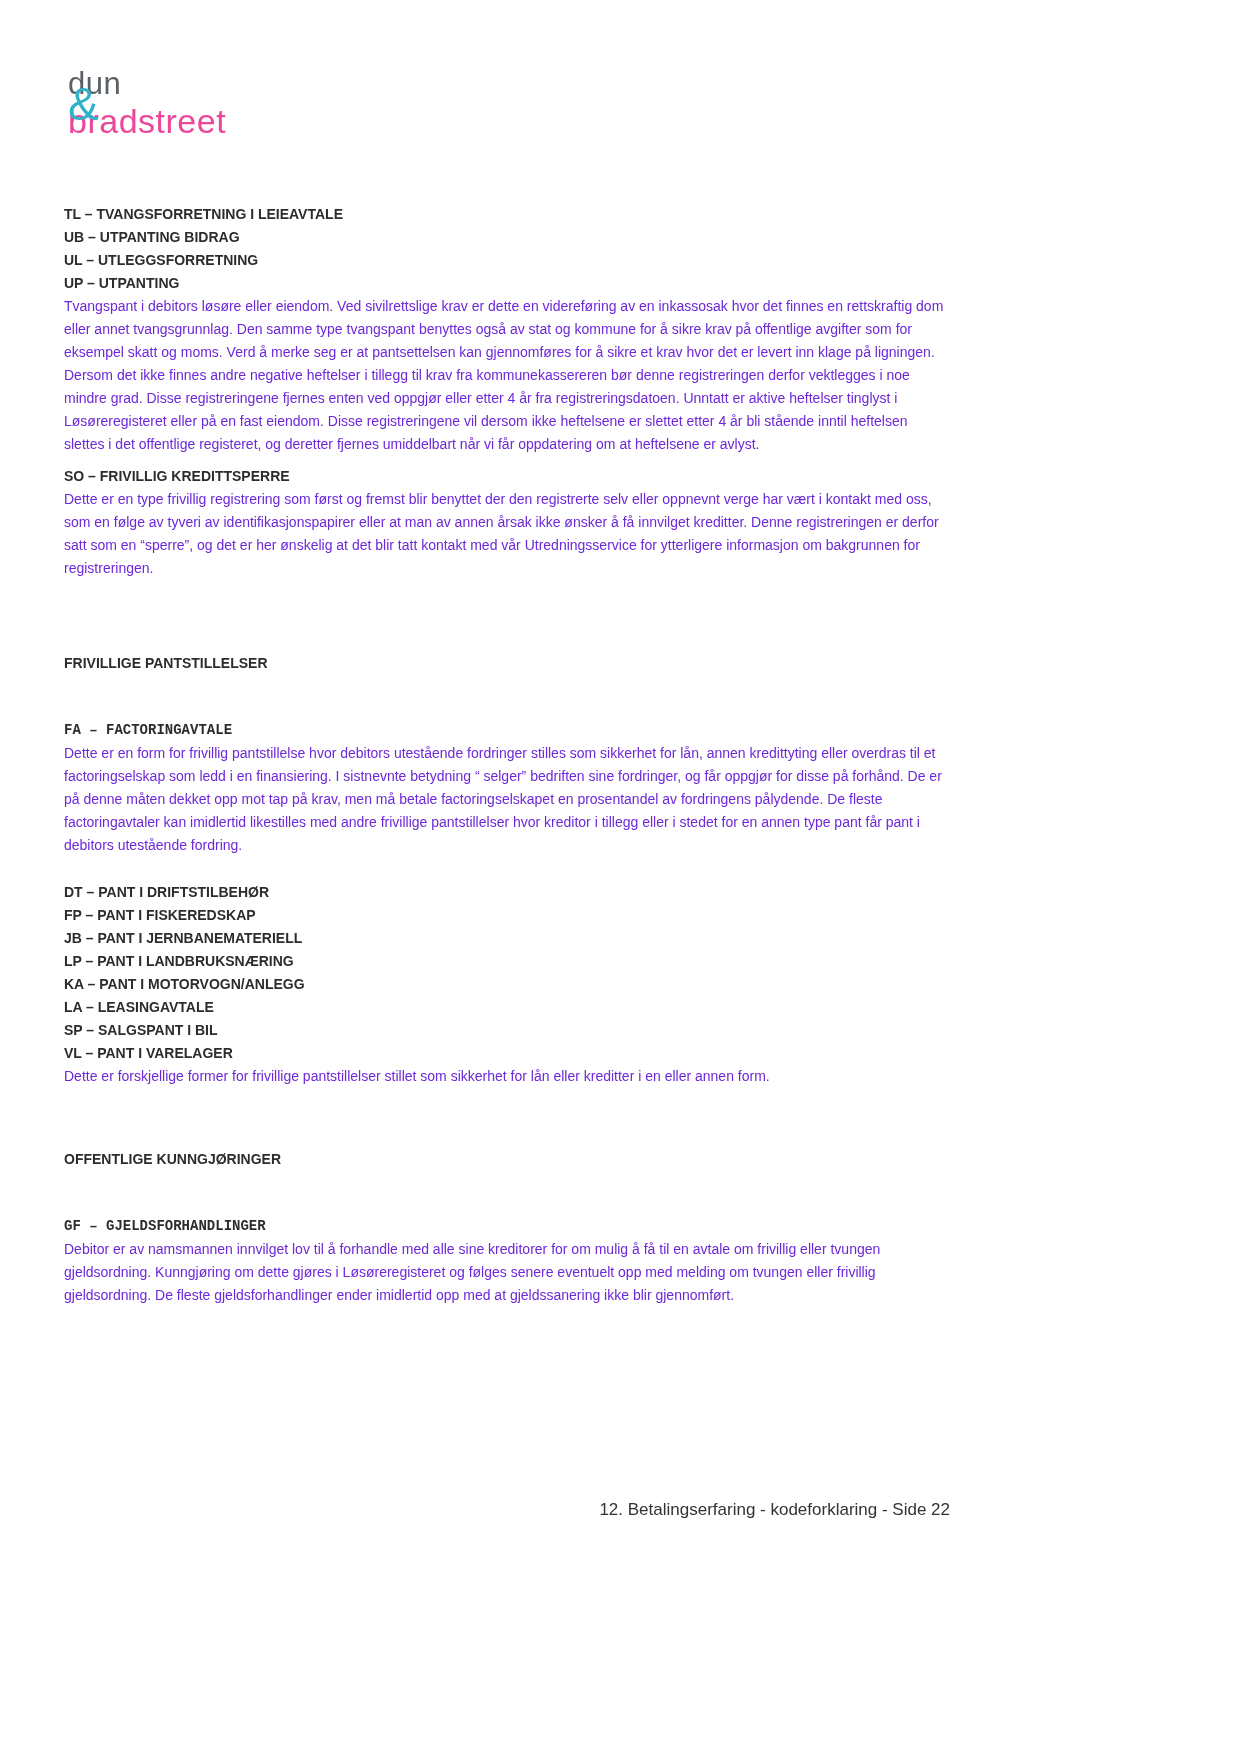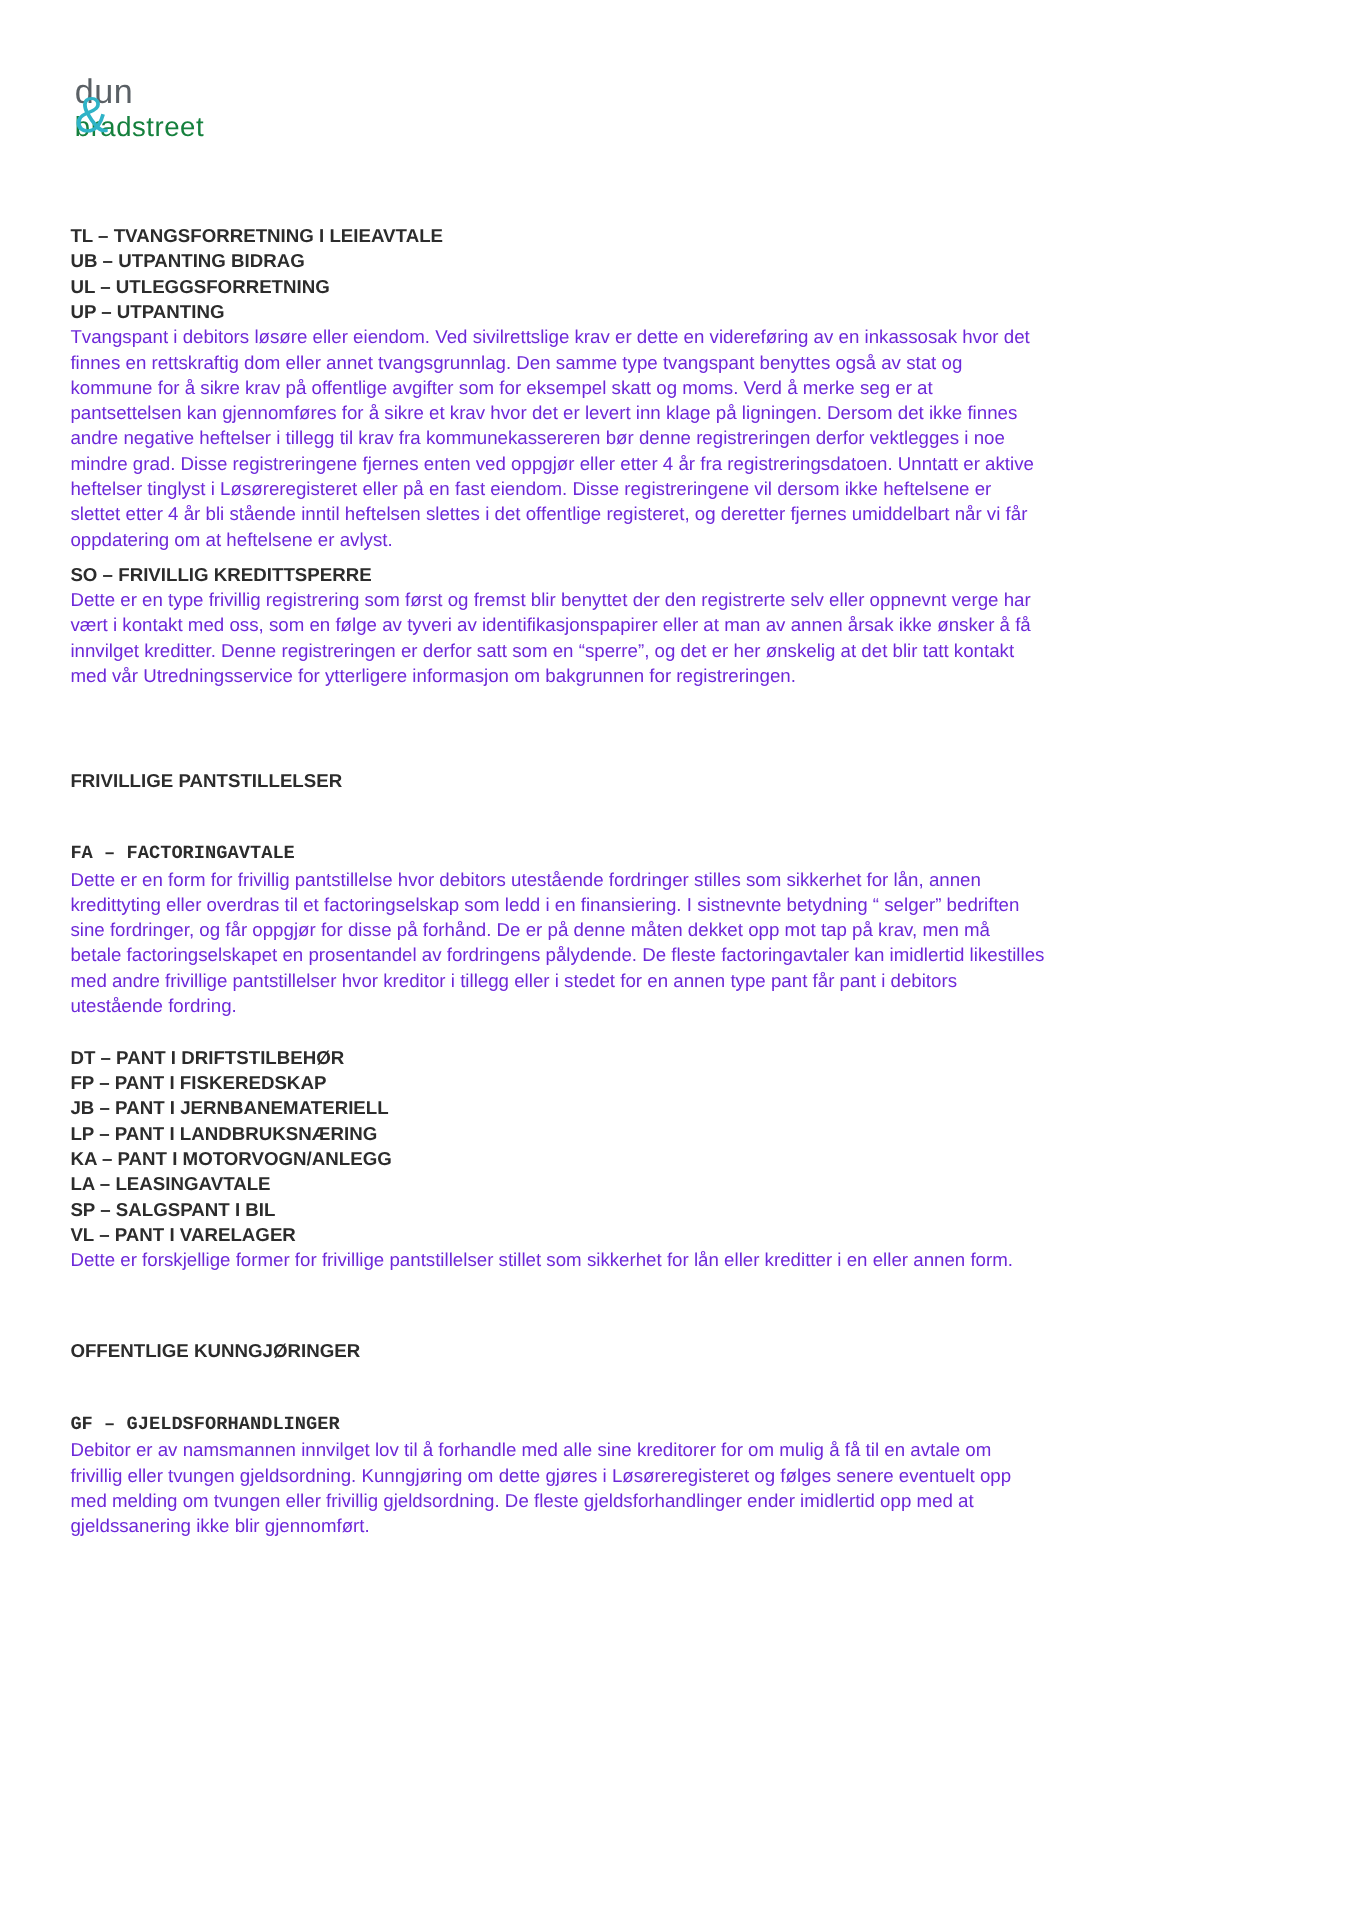--- a/index.html
+++ b/index.html
@@ -35,31 +35,31 @@
   .logo-amp {
     font-size: 46px;
     line-height: 0;
     color: #2fb3c7;
     margin: 0 3px 0 4px;
     font-weight: 300;
     position: relative;
     top: 2px;
   }
   .logo-bradstreet {
-    font-size: 25px;
+    font-size: 34px;
     letter-spacing: 0.5px;
-    color: #15803d;
+    color: #ec4899;
   }
   .content {
     position: absolute;
     left: 64px;
     top: 0;
     width: 886px;
     padding-top: 203px;
-    font-size: 17px;
+    font-size: 14px;
     line-height: 23px;
   }
   .code-line, .sub-title, .section-title {
     font-weight: bold;
     color: #2c2c2c;
   }
   .para {
     margin: 0;
     color: #6d28d9;
   }
@@ -119,14 +119,15 @@
     </div>
     <p class="para">Dette er forskjellige former for frivillige pantstillelser stillet som sikkerhet for lån eller kreditter i en eller annen form.</p>
 
     <div class="section-title mt-section-sm">OFFENTLIGE KUNNGJØRINGER</div>
 
     <div class="sub-title mt-sub">GF – GJELDSFORHANDLINGER</div>
     <p class="para">Debitor er av namsmannen innvilget lov til å forhandle med alle sine kreditorer for om mulig å få til en avtale om frivillig eller tvungen gjeldsordning. Kunngjøring om dette gjøres i Løsøreregisteret og følges senere eventuelt opp med melding om tvungen eller frivillig gjeldsordning. De fleste gjeldsforhandlinger ender imidlertid opp med at gjeldssanering ikke blir gjennomført.</p>
 
   </div>
 
+  <div class="footer">12. Betalingserfaring - kodeforklaring - Side 22</div>
 
 </div>
 
 </body></html>

